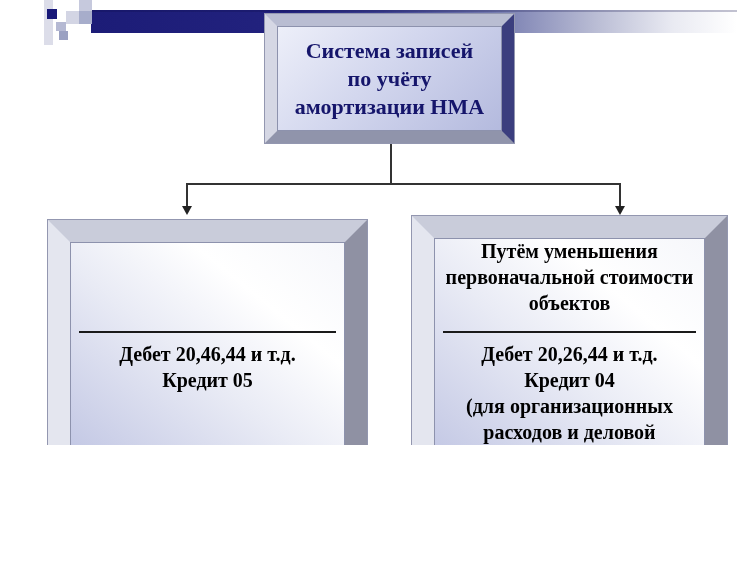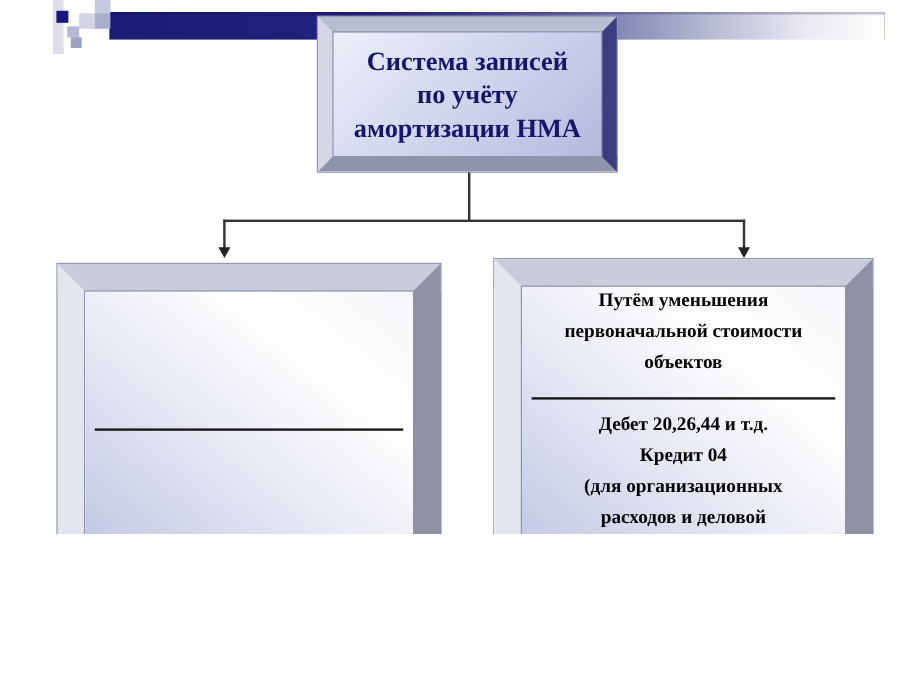--- a/index.html
+++ b/index.html
@@ -36,21 +36,21 @@
     background:linear-gradient(135deg,#edeff9 0%,#d3d7ee 45%,#b4bade 100%);
     color:#15156b;font-size:22px;line-height:28px;font-weight:bold;
   }
   .child-box{
     border-width:23px;
     border-top-color:#c9ccda;border-left-color:#e4e6ef;
     border-right-color:#8f91a3;border-bottom-color:#9ea3b8;
   }
   .child-box .panel{
     background:linear-gradient(to top right,#c0c5e3 0%,#e9ebf5 45%,#ffffff 72%,#f6f7fb 100%);
-    color:#000;font-size:16px;line-height:26px;font-weight:bold;padding:2px 4px;
+    color:#000;font-size:20px;line-height:26px;font-weight:bold;padding:2px 4px;
   }
   .left-box{left:11px;top:220px;width:319px;height:268px;}
   .right-box{left:375px;top:216px;width:315px;height:277px;}
   .divider{width:97%;height:0;border-top:2px solid #1a1a1a;margin:15px 0 8px 0;}
   
   .conn{position:absolute;background:#333333;}
   .conn-stem{left:353px;top:143px;width:2px;height:42px;}
   .conn-rail{left:149px;top:183px;width:435px;height:2px;}
   .conn-drop-left{left:149px;top:183px;width:2px;height:24px;}
   .conn-drop-right{left:582px;top:183px;width:2px;height:24px;}
@@ -87,20 +87,22 @@
     <div class="panel">
       <div class="preline">Система записей
 по учёту
 амортизации НМА</div>
     </div>
   </div>
 
   <div class="box3d child-box left-box">
     <div class="panel">
       <div class="divider"></div>
+      <div class="preline">Дебет 20,46,44 и т.д.
+Кредит 05</div>
     </div>
   </div>
 
   <div class="box3d child-box right-box">
     <div class="panel">
       <div class="preline">Путём уменьшения
 первоначальной стоимости
 объектов</div>
       <div class="divider"></div>
       <div class="preline">Дебет 20,26,44 и т.д.

